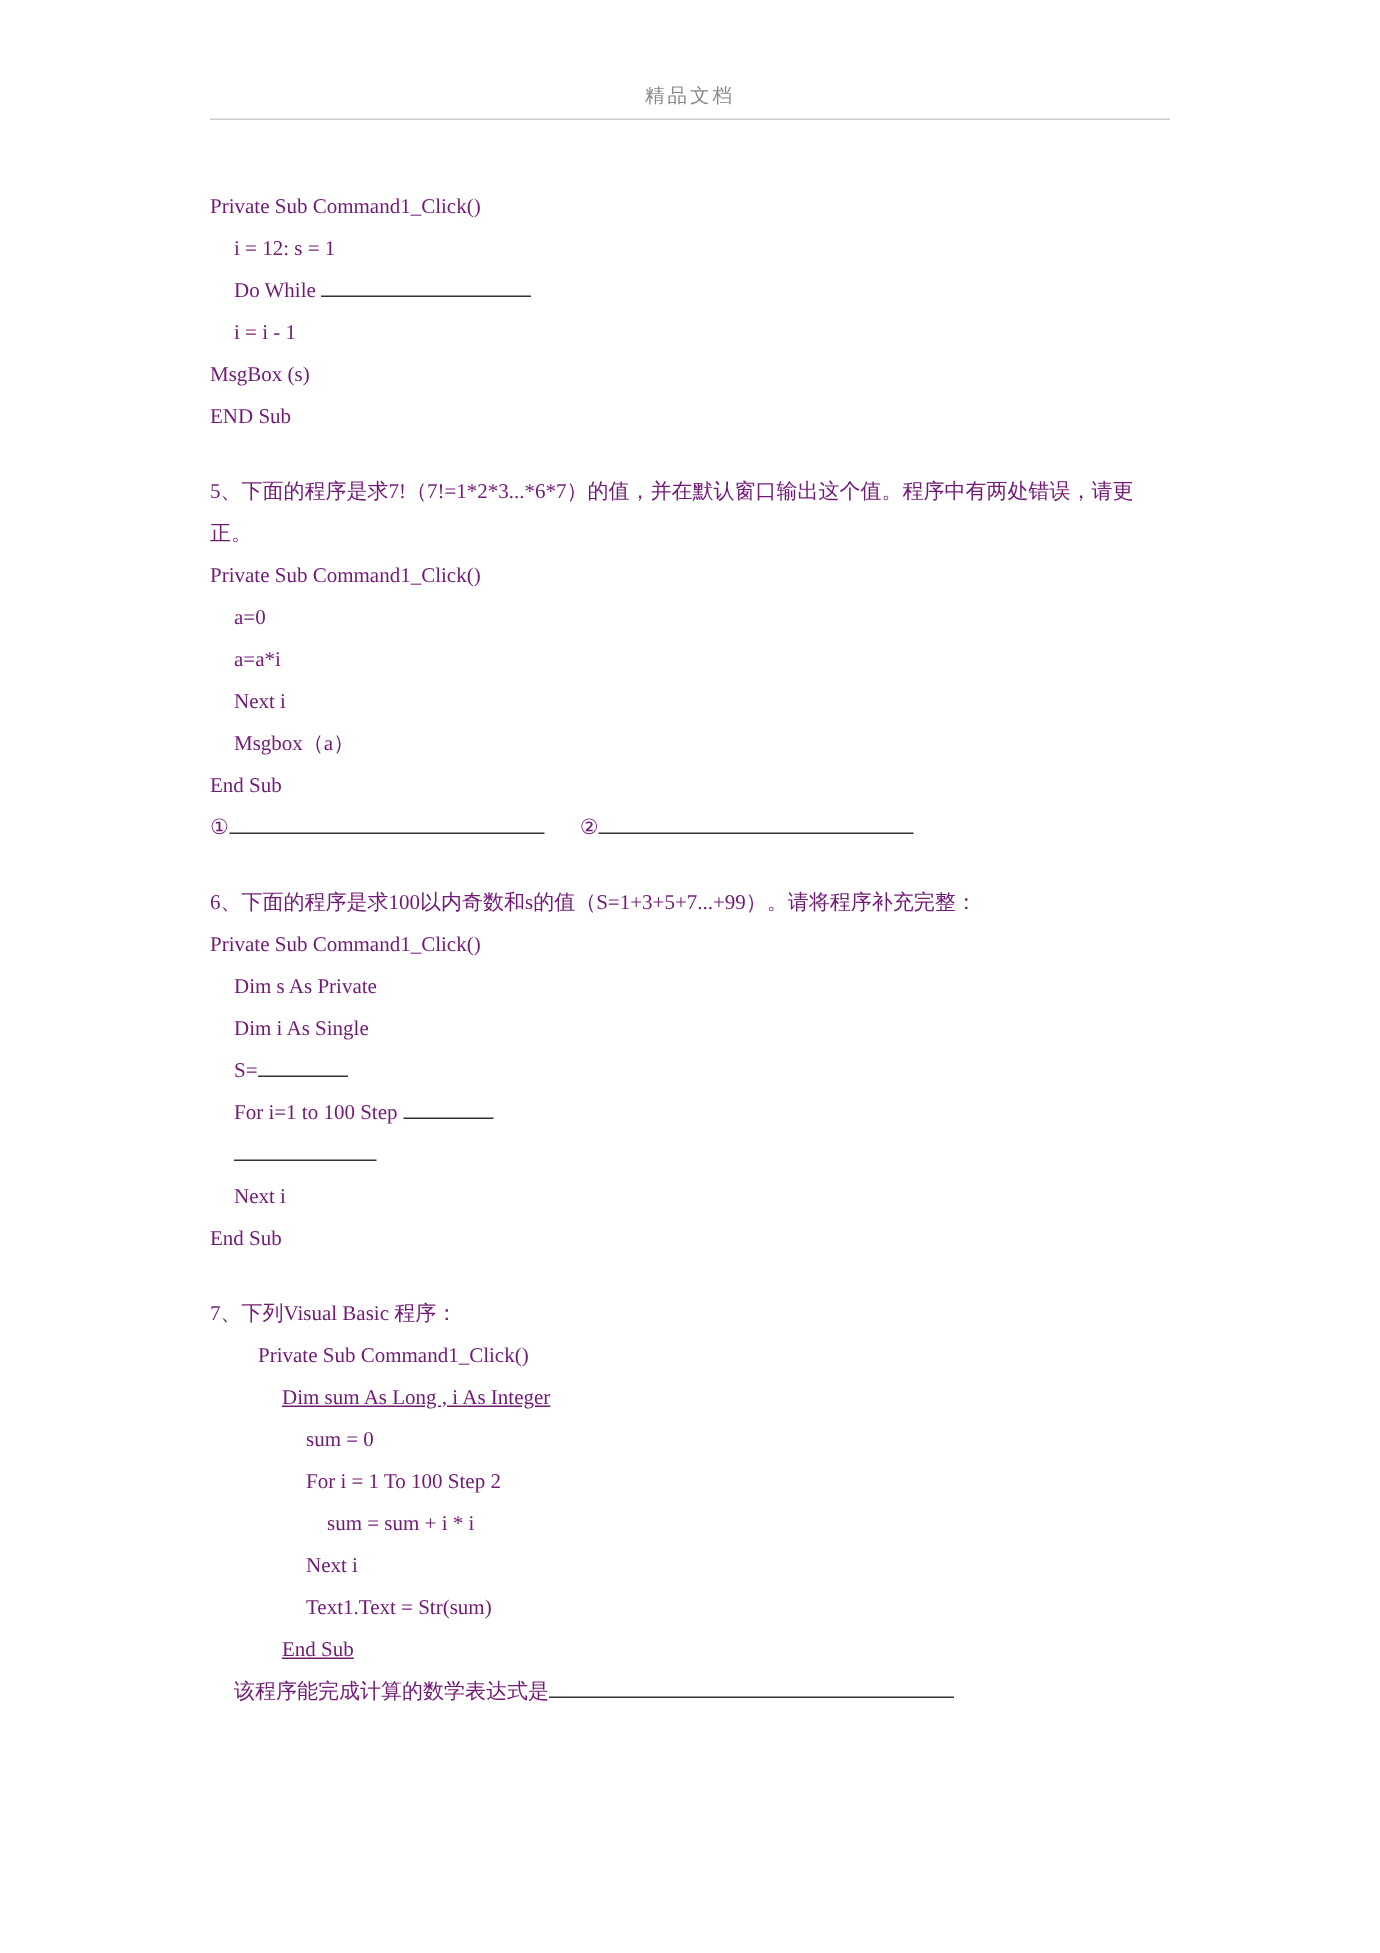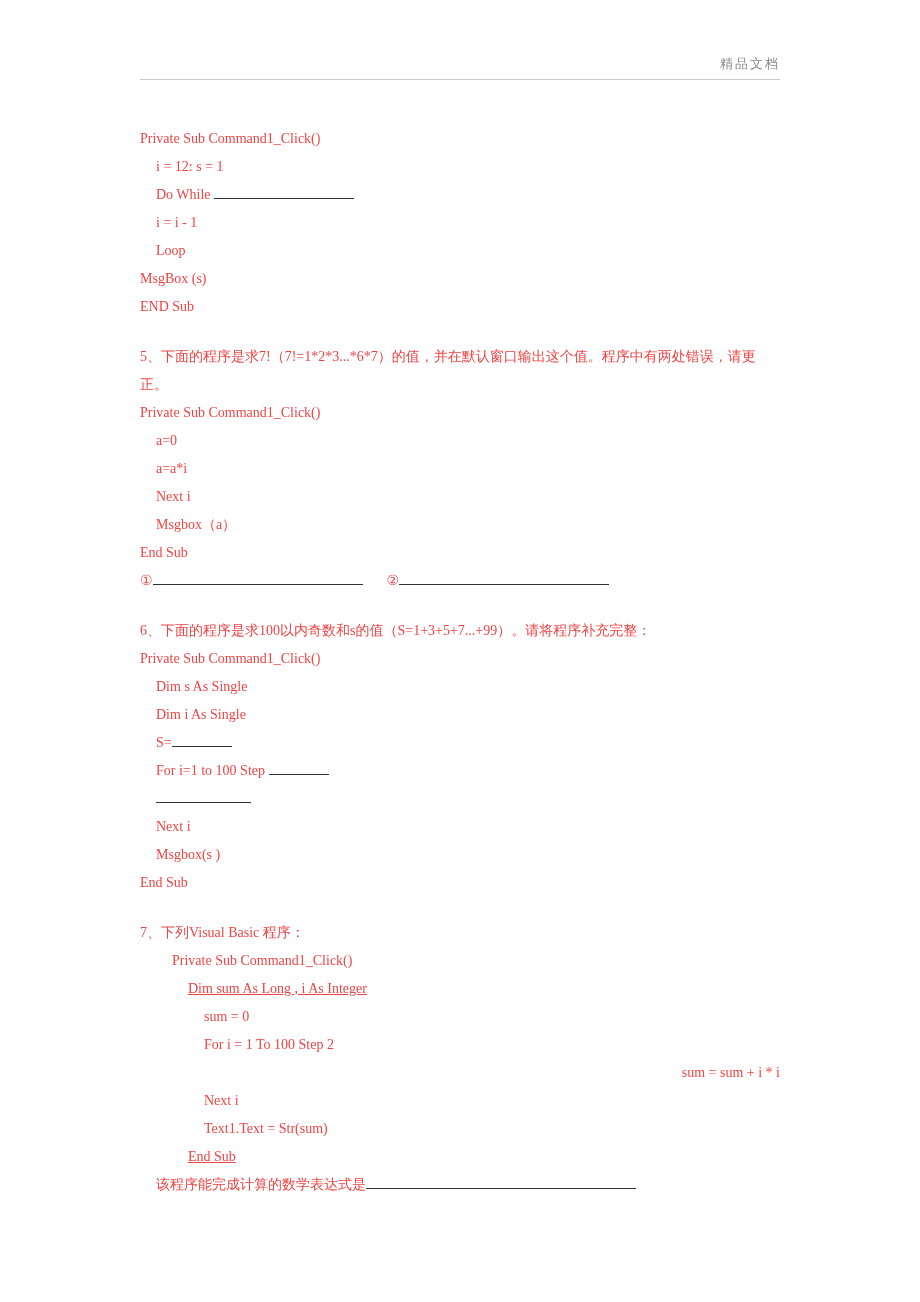--- a/index.html
+++ b/index.html
@@ -11,35 +11,35 @@
       font-family: "SimSun", "宋体", serif;
       background: #ffffff;
       width: 920px;
       margin: 0 auto;
       color: #333;
     }
     .page {
       padding: 55px 140px 40px 140px;
     }
     .header-title {
-      text-align: right;
+      text-align: center;
       font-size: 13px;
       color: #888;
       letter-spacing: 2px;
       padding-bottom: 6px;
     }
     .header-line {
       border: none;
       border-top: 1px solid #ccc;
       margin-bottom: 45px;
     }
     .content {
       font-size: 14px;
       line-height: 2.0;
-      color: #ef4444;
+      color: #701a75;
     }
     .code-indent {
       padding-left: 16px;
     }
     .code-indent2 {
       padding-left: 32px;
     }
     .code-indent3 {
       padding-left: 48px;
       text-decoration: underline;
@@ -106,21 +106,20 @@
 
   <div class="content">
 
     <div>
       <div>Private Sub Command1_Click()</div>
       <div class="code-indent">i = 12: s = 1</div>
       <div class="code-indent">
         <span>Do While </span><span class="blank-line"></span>
       </div>
       <div class="code-indent">i = i - 1</div>
-      <div class="code-indent">Loop</div>
       <div>MsgBox (s)</div>
       <div>END Sub</div>
     </div>
 
     <div class="spacer"></div>
 
     <div>
       <div>5、下面的程序是求7!（7!=1*2*3...*6*7）的值，并在默认窗口输出这个值。程序中有两处错误，请更正。</div>
       <div>Private Sub Command1_Click()</div>
       <div class="code-indent">a=0</div>
@@ -139,45 +138,44 @@
             <span class="blank-line-long"></span>
         </div>
       </div>
     </div>
 
     <div class="spacer"></div>
 
     <div>
       <div>6、下面的程序是求100以内奇数和s的值（S=1+3+5+7...+99）。请将程序补充完整：</div>
       <div>Private Sub Command1_Click()</div>
-      <div class="code-indent">Dim s As Single</div>
+      <div class="code-indent">Dim s As Private</div>
       <div class="code-indent">Dim i As Single</div>
       <div class="code-indent">
         <span>S=</span><span class="blank-line-short"></span>
       </div>
       <div class="code-indent">
         <span>For i=1 to 100 Step </span><span class="blank-line-short"></span>
       </div>
       <div class="code-indent">
         <span class="blank-line-med"></span>
       </div>
       <div class="code-indent">Next i</div>
-      <div class="code-indent">Msgbox(s )</div>
       <div>End Sub</div>
     </div>
 
     <div class="spacer"></div>
 
     <div>
       <div>7、下列Visual Basic 程序：</div>
       <div class="code-indent2">Private Sub Command1_Click()</div>
       <div class="code-indent3">Dim sum As Long , i As Integer</div>
       <div class="code-indent4">sum = 0</div>
       <div class="code-indent4">For i = 1 To 100 Step 2</div>
-      <div style="padding-left:78px;text-align:right;">sum = sum + i * i</div>
+      <div style="padding-left:78px;">sum = sum + i * i</div>
       <div class="code-indent4">Next i</div>
       <div class="code-indent4">Text1.Text = Str(sum)</div>
       <div class="code-indent3">End Sub</div>
       <div class="code-indent">
         <span>该程序能完成计算的数学表达式是</span><span class="blank-line-xlong"></span>
       </div>
     </div>
 
   </div>
 

